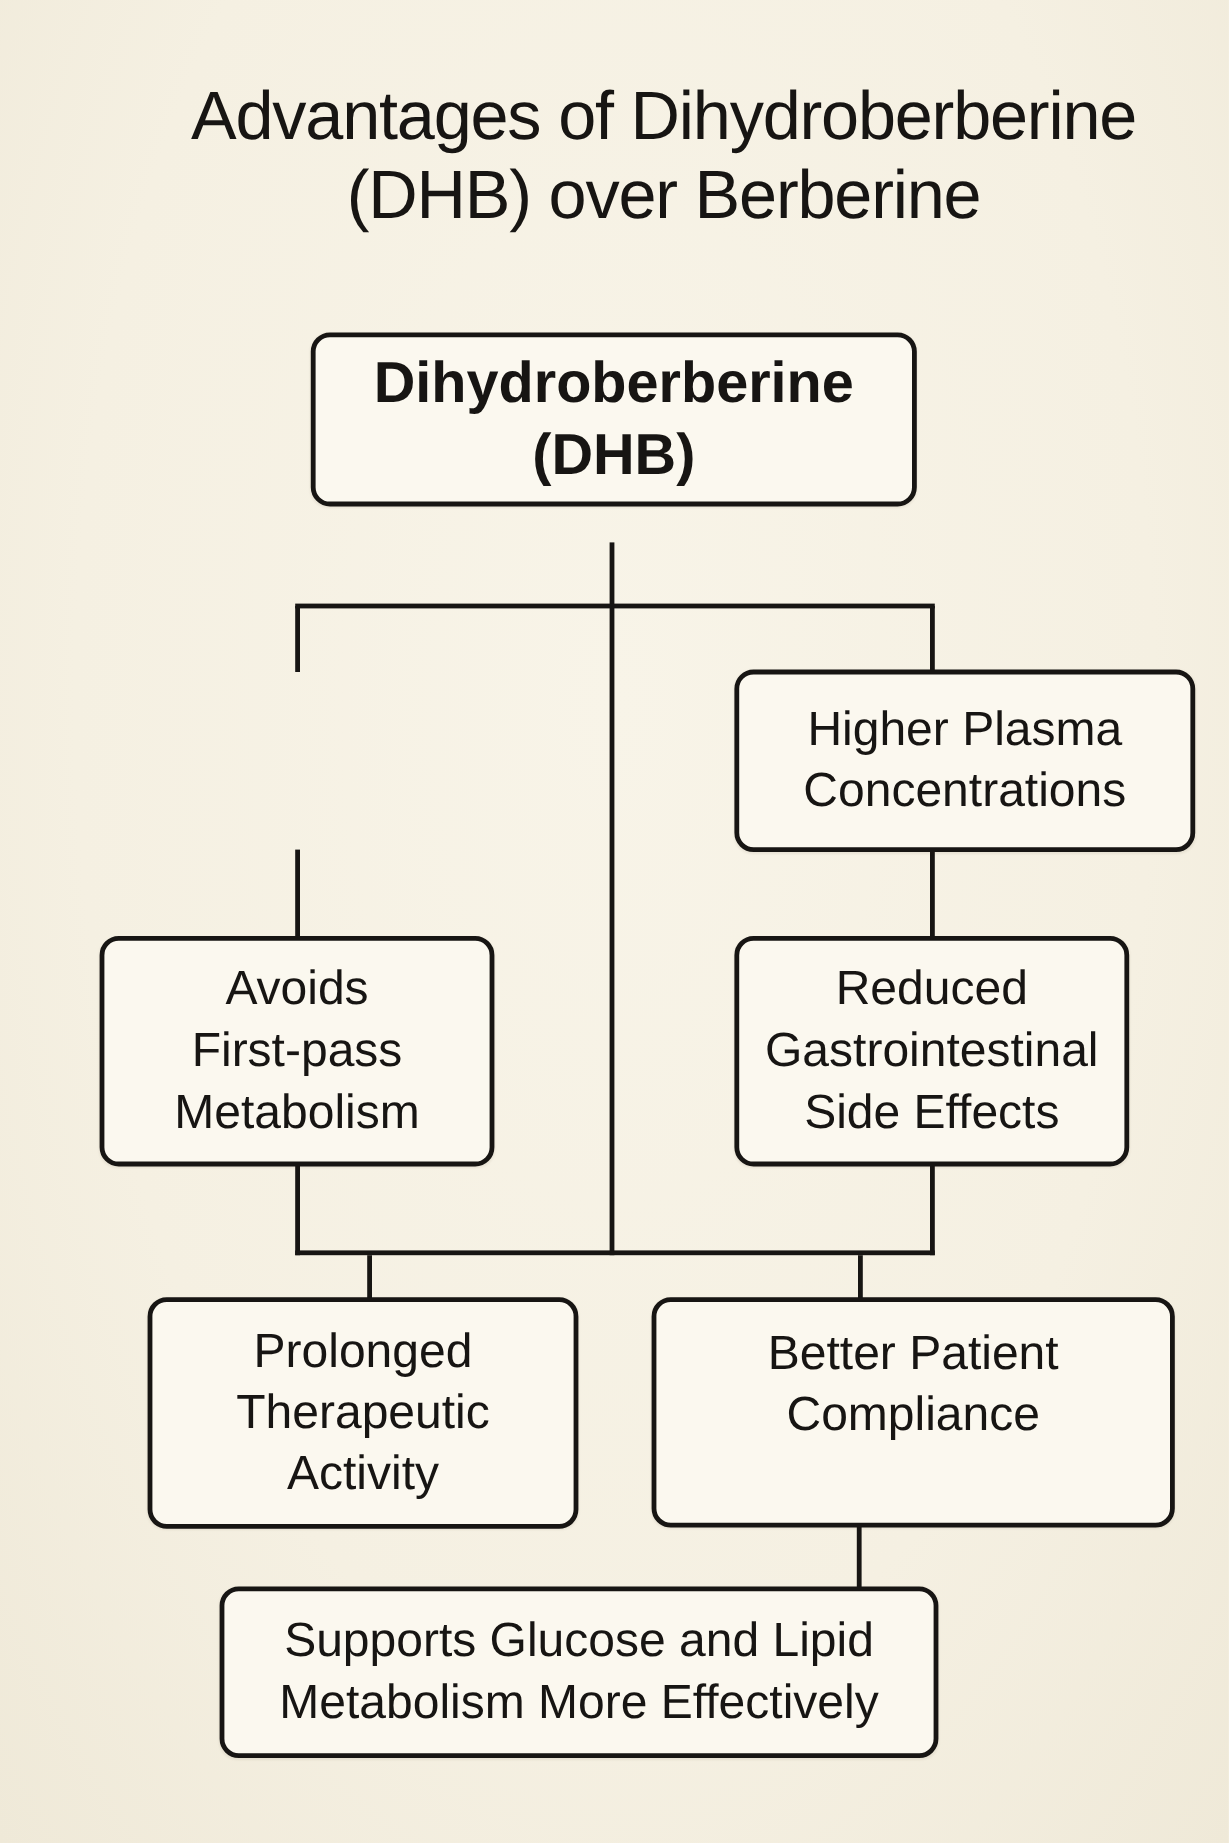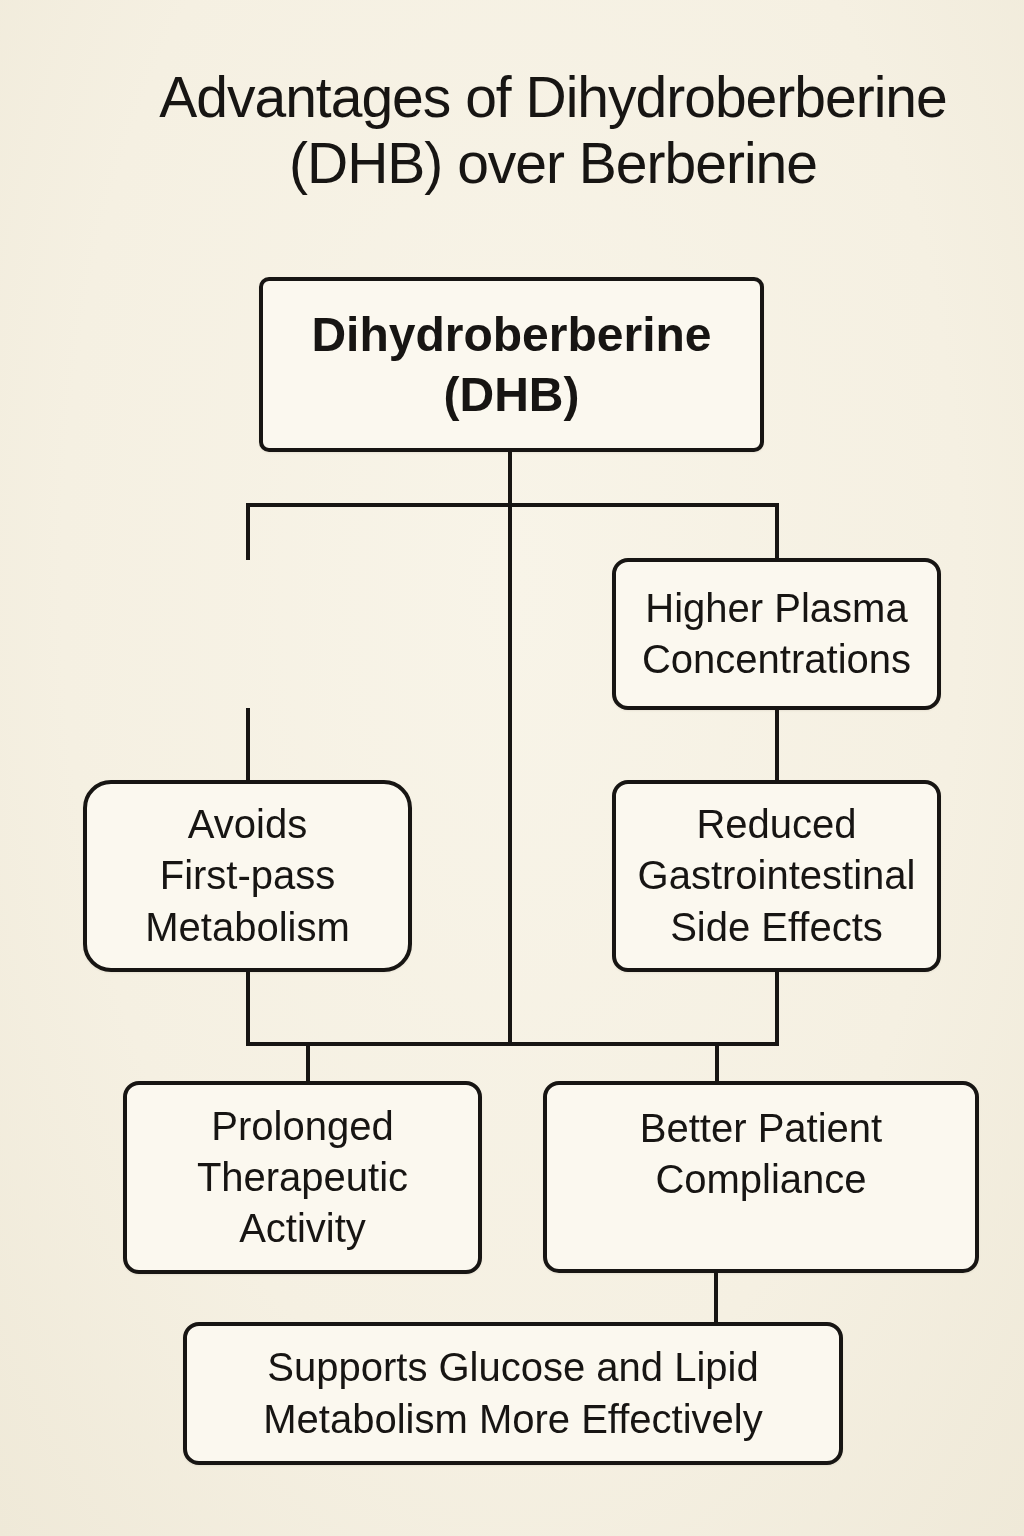--- a/index.html
+++ b/index.html
@@ -43,29 +43,29 @@
     justify-content: center;
     text-align: center;
     box-shadow: 0 1px 2px rgba(60,50,30,0.08);
   }
   .node-label {
     white-space: pre-line;
     font-size: 40px;
     line-height: 1.28;
     color: var(--text);
   }
-  .node-root { left: 259px; top: 277px; width: 505px; height: 175px; border-radius: 10px; }
+  .node-root { left: 259px; top: 277px; width: 505px; height: 145px; }
   .node-root .node-label { font-size: 48px; font-weight: bold; line-height: 1.24; }
   .node-enhanced   { left: 83px;  top: 558px;  width: 329px; height: 152px; }
-  .node-plasma     { left: 612px; top: 558px;  width: 329px; height: 152px; }
-  .node-firstpass  { left: 83px;  top: 780px;  width: 329px; height: 192px; border-radius: 28px; }
+  .node-plasma     { left: 612px; top: 558px;  width: 384px; height: 152px; }
+  .node-firstpass  { left: 83px;  top: 780px;  width: 329px; height: 192px; }
   .node-gi         { left: 612px; top: 780px;  width: 329px; height: 192px; }
   .node-prolonged  { left: 123px; top: 1081px; width: 359px; height: 193px; }
   .node-compliance { left: 543px; top: 1081px; width: 436px; height: 192px; padding-bottom: 46px; }
-  .node-supports   { left: 183px; top: 1322px; width: 660px; height: 143px; }
+  .node-supports   { left: 183px; top: 1322px; width: 599px; height: 143px; }
   .connector {
     position: absolute;
     background: var(--line);
   }
 </style>
 </head>
 <body>
 
 <div class="canvas">
 

